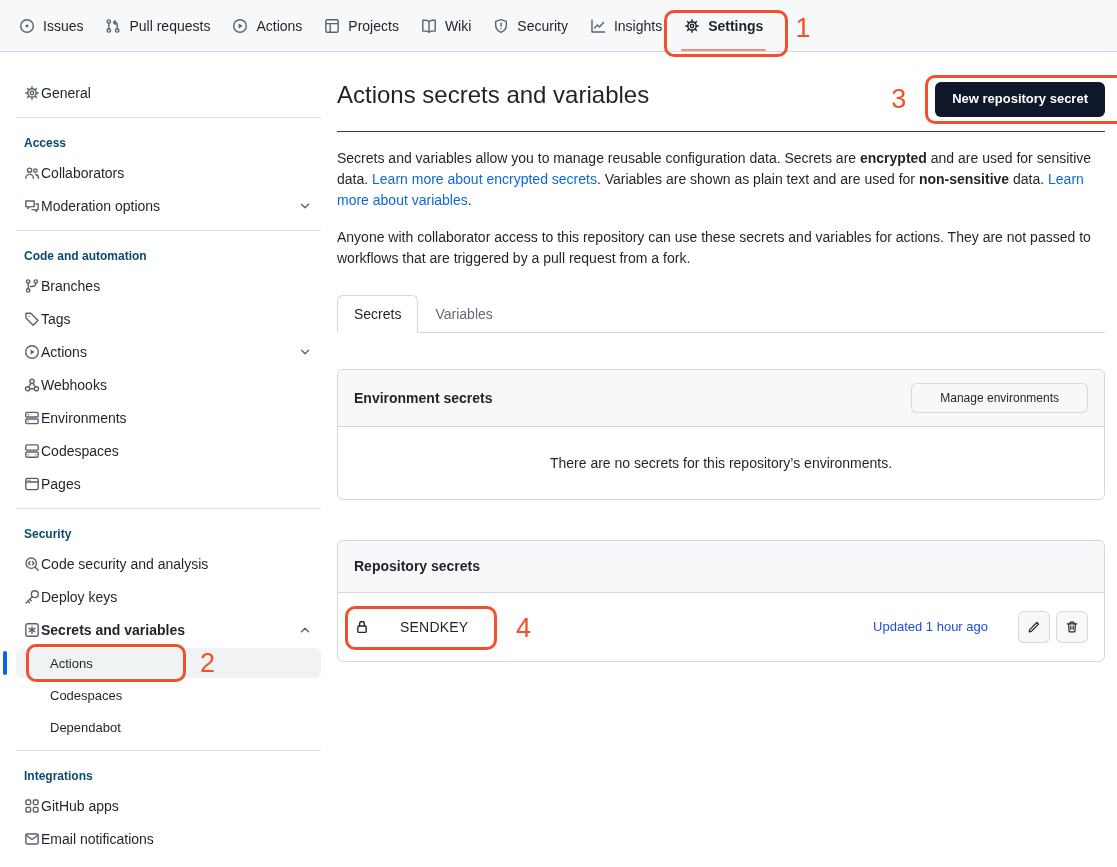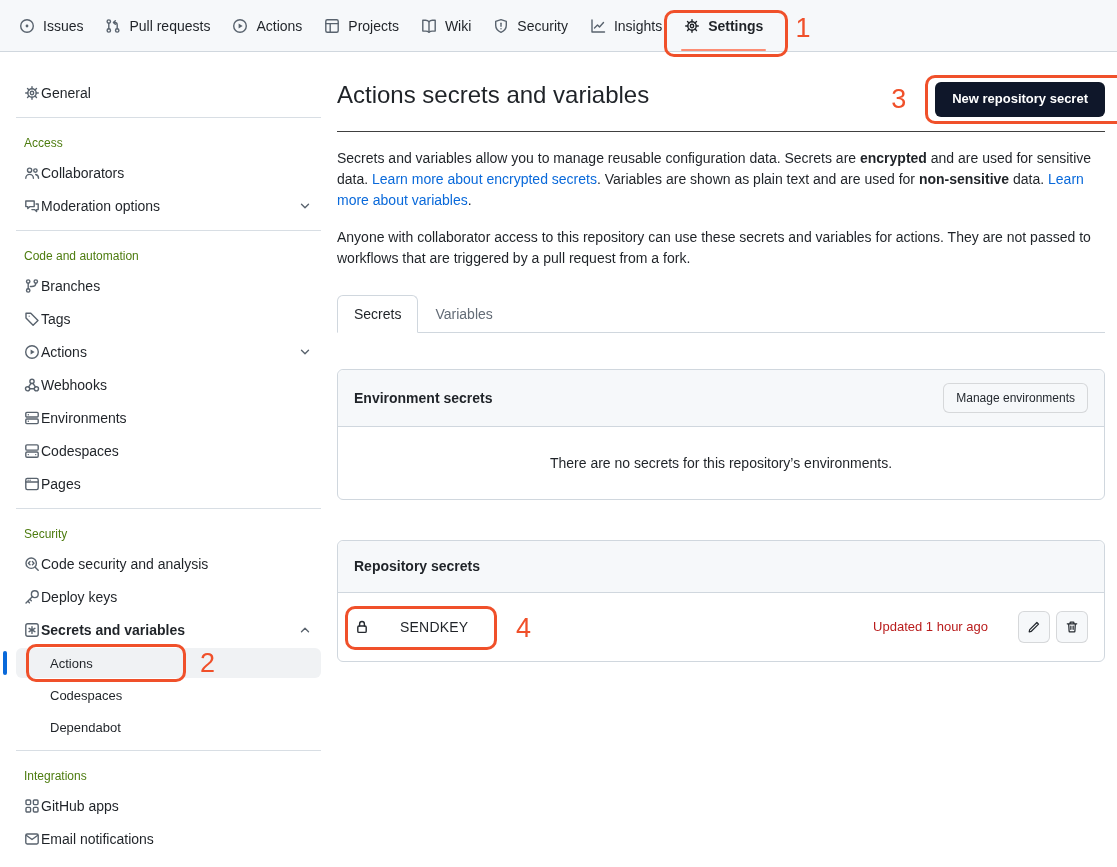--- a/index.html
+++ b/index.html
@@ -32,21 +32,21 @@
   .wrap { display: flex; align-items: flex-start; }
 
   
   .sidebar { width: 337px; flex: none; padding: 24px 16px 0 16px; }
   .side-item { display: flex; align-items: center; gap: 1px; height: 33px; padding: 0 8px;
     border-radius: 6px; font-size: 14px; color: #1f2328; cursor: pointer; position: relative;
     text-decoration: none; }
   .side-item .oct { color: #59636e; }
   .side-item.bold { font-weight: 700; }
   .side-item .chev { margin-left: auto; color: #59636e; }
-  .side-header { font-size: 12px; font-weight: 400; color: #4d7c0f; padding: 10px 8px 6px 8px; }
+  .side-header { font-size: 12px; font-weight: 700; color: #0c4a6e; padding: 10px 8px 6px 8px; }
   .side-divider { border-top: 1px solid #d8dee4; margin: 8px 0; }
   .sub-item { height: 30px; margin: 2px 0; padding-left: 34px; font-size: 13px; }
   .sub-item.selected { background: #f0f2f4; }
   .sub-item.selected .accent { position: absolute; left: -13px; top: 3px; bottom: 3px;
     width: 4px; border-radius: 2px; background: #0969da; }
 
   
   .main { flex: 1; padding: 28px 12px 0 0; min-width: 0; }
   .page-head { display: flex; justify-content: space-between; align-items: flex-start;
     padding-bottom: 14px; border-bottom: 1px solid #404040; }
@@ -66,29 +66,29 @@
     border-bottom-color: #fff; border-radius: 6px 6px 0 0; }
 
   .box { border: 1px solid #d0d7de; border-radius: 6px; margin-top: 36px; }
   .box.repo { margin-top: 40px; }
   .box-header { display: flex; justify-content: space-between; align-items: center;
     background: #f6f8fa; border-bottom: 1px solid #d0d7de; border-radius: 6px 6px 0 0;
     padding: 13px 16px; min-height: 52px; }
   .box-title { font-size: 14px; font-weight: 700; }
   .btn-light { background: #f6f8fa; border: 1px solid rgba(31,35,40,0.15); border-radius: 6px;
     font-family: inherit; font-size: 12px; font-weight: 500; color: #24292f;
-    padding: 5px 12px; cursor: pointer; line-height: 1.5; }
+    padding: 5px 28px; cursor: pointer; line-height: 1.5; }
   .box-empty { padding: 28px 16px; text-align: center; font-size: 14px; color: #1f2328; }
 
   .secret-row { display: flex; align-items: center; padding: 18px 16px; }
   .secret-name { display: flex; align-items: center; gap: 30px; font-size: 14px;
     position: relative; letter-spacing: 0.2px; }
   .secret-name .oct { color: #24292f; }
   .row-right { margin-left: auto; display: flex; align-items: center; }
-  .updated { font-size: 13px; color: #b91c1c; margin-right: 24px; }
+  .updated { font-size: 13px; color: #1d4ed8; margin-right: 24px; }
   .icon-btn { width: 32px; height: 32px; display: flex; align-items: center; justify-content: center;
     background: #f6f8fa; border: 1px solid rgba(31,35,40,0.15); border-radius: 6px;
     cursor: pointer; color: #24292f; margin-left: 6px; }
 </style>
 </head>
 <body>
 
 <nav class="topnav">
   <a class="nav-item">
     <svg class="oct" viewBox="0 0 16 16">

